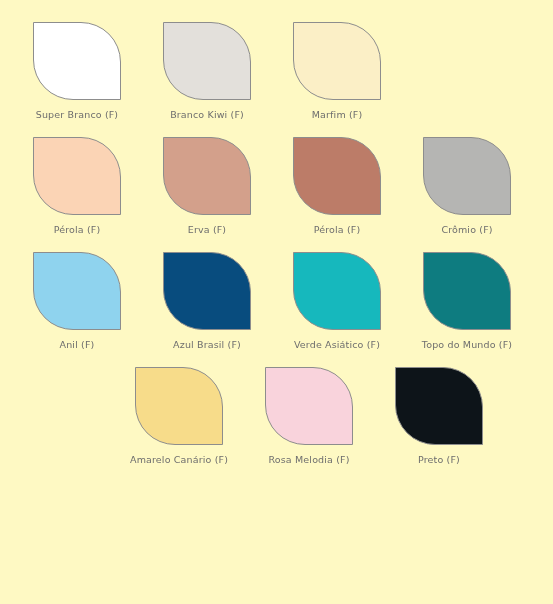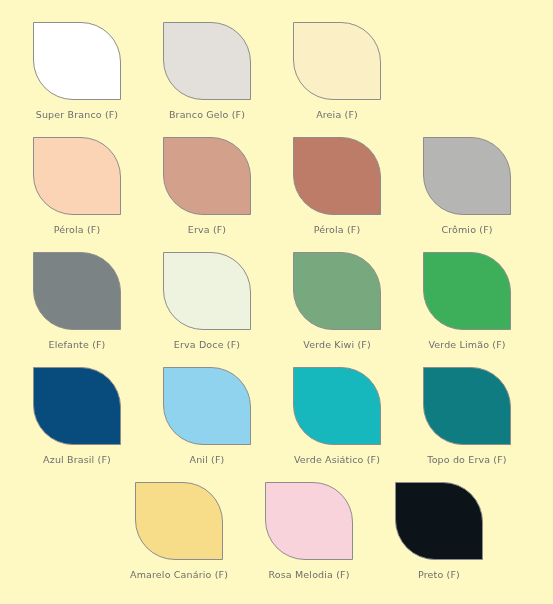--- a/index.html
+++ b/index.html
@@ -81,25 +81,25 @@
 
 <div id="palette-sheet">
   <div id="rows-wrapper">
       <div class="palette-row">
         <div class="swatch-cell">
           <div class="swatch-chip" style="background-color: rgb(255, 255, 255); border-color: rgb(141, 141, 141);"></div>
           <div class="swatch-label">Super Branco (F)</div>
         </div>
         <div class="swatch-cell">
           <div class="swatch-chip" style="background-color: rgb(227, 224, 219); border-color: rgb(141, 141, 141);"></div>
-          <div class="swatch-label">Branco Gelo (F)</div>
+          <div class="swatch-label">Branco Kiwi (F)</div>
         </div>
         <div class="swatch-cell">
           <div class="swatch-chip" style="background-color: rgb(251, 239, 198); border-color: rgb(141, 141, 141);"></div>
-          <div class="swatch-label">Areia (F)</div>
+          <div class="swatch-label">Marfim (F)</div>
         </div>
       </div>
       <div class="palette-row">
         <div class="swatch-cell">
           <div class="swatch-chip" style="background-color: rgb(251, 212, 181); border-color: rgb(141, 141, 141);"></div>
           <div class="swatch-label">Pérola (F)</div>
         </div>
         <div class="swatch-cell">
           <div class="swatch-chip" style="background-color: rgb(211, 160, 139); border-color: rgb(141, 141, 141);"></div>
           <div class="swatch-label">Erva (F)</div>
@@ -108,52 +108,34 @@
           <div class="swatch-chip" style="background-color: rgb(188, 124, 104); border-color: rgb(141, 141, 141);"></div>
           <div class="swatch-label">Pérola (F)</div>
         </div>
         <div class="swatch-cell">
           <div class="swatch-chip" style="background-color: rgb(181, 181, 179); border-color: rgb(141, 141, 141);"></div>
           <div class="swatch-label">Crômio (F)</div>
         </div>
       </div>
       <div class="palette-row">
         <div class="swatch-cell">
-          <div class="swatch-chip" style="background-color: rgb(123, 131, 132); border-color: rgb(141, 141, 141);"></div>
-          <div class="swatch-label">Elefante (F)</div>
+          <div class="swatch-chip" style="background-color: rgb(143, 211, 238); border-color: rgb(141, 141, 141);"></div>
+          <div class="swatch-label">Anil (F)</div>
         </div>
-        <div class="swatch-cell">
-          <div class="swatch-chip" style="background-color: rgb(237, 243, 222); border-color: rgb(141, 141, 141);"></div>
-          <div class="swatch-label">Erva Doce (F)</div>
-        </div>
-        <div class="swatch-cell">
-          <div class="swatch-chip" style="background-color: rgb(120, 168, 126); border-color: rgb(141, 141, 141);"></div>
-          <div class="swatch-label">Verde Kiwi (F)</div>
-        </div>
-        <div class="swatch-cell">
-          <div class="swatch-chip" style="background-color: rgb(61, 175, 91); border-color: rgb(141, 141, 141);"></div>
-          <div class="swatch-label">Verde Limão (F)</div>
-        </div>
-      </div>
-      <div class="palette-row">
         <div class="swatch-cell">
           <div class="swatch-chip" style="background-color: rgb(8, 76, 126); border-color: rgb(141, 141, 141);"></div>
           <div class="swatch-label">Azul Brasil (F)</div>
-        </div>
-        <div class="swatch-cell">
-          <div class="swatch-chip" style="background-color: rgb(143, 211, 238); border-color: rgb(141, 141, 141);"></div>
-          <div class="swatch-label">Anil (F)</div>
         </div>
         <div class="swatch-cell">
           <div class="swatch-chip" style="background-color: rgb(22, 184, 189); border-color: rgb(141, 141, 141);"></div>
           <div class="swatch-label">Verde Asiático (F)</div>
         </div>
         <div class="swatch-cell">
           <div class="swatch-chip" style="background-color: rgb(14, 124, 128); border-color: rgb(141, 141, 141);"></div>
-          <div class="swatch-label">Topo do Erva (F)</div>
+          <div class="swatch-label">Topo do Mundo (F)</div>
         </div>
       </div>
       <div class="palette-row row-offset">
         <div class="swatch-cell">
           <div class="swatch-chip" style="background-color: rgb(247, 220, 138); border-color: rgb(141, 141, 141);"></div>
           <div class="swatch-label">Amarelo Canário (F)</div>
         </div>
         <div class="swatch-cell">
           <div class="swatch-chip" style="background-color: rgb(249, 211, 220); border-color: rgb(141, 141, 141);"></div>
           <div class="swatch-label">Rosa Melodia (F)</div>

